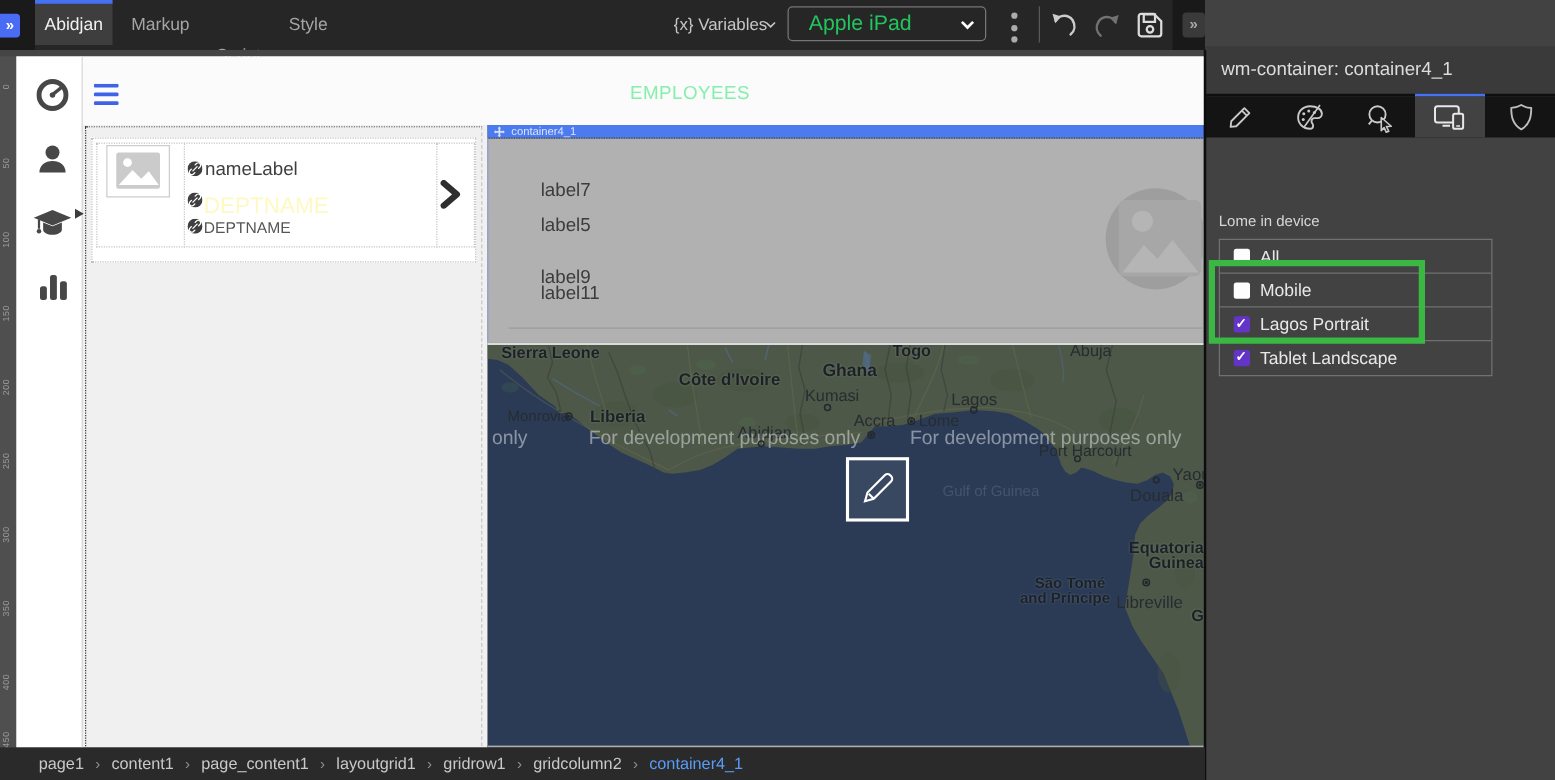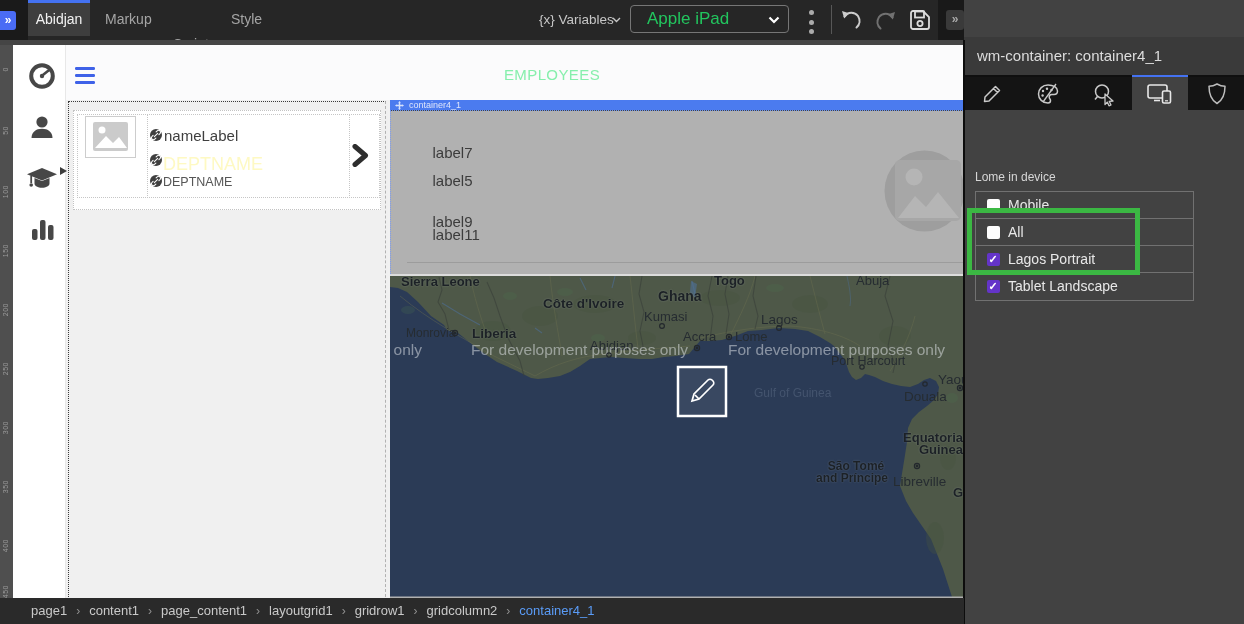--- a/index.html
+++ b/index.html
@@ -133,25 +133,25 @@
     <rect x="16.5" y="7" width="8" height="12" rx="1.5" fill="#424242" stroke="#e8e8e8" stroke-width="1.6"></rect>
     <path d="M19 16.8 H22" stroke="#e8e8e8" stroke-width="1.2"></path>
   </svg>
   <svg class="abs" style="left:242px;top:45px;" width="22" height="24" viewBox="0 0 22 24">
     <path d="M11 2 C8 3.8 5.5 4.3 3 4.3 C3 11 4 17.5 11 21.5 C18 17.5 19 11 19 4.3 C16.5 4.3 14 3.8 11 2 Z" fill="none" stroke="#bdbdbd" stroke-width="1.5" stroke-linejoin="round"></path>
   </svg>
   <div class="abs" id="sid">Lome in device</div>
   <div class="abs" id="dtable">
     <div class="row">
         <span class="cb"></span>
-        <span class="lbl">Mobile</span>
+        <span class="lbl">All</span>
       </div>
     <div class="row">
         <span class="cb"></span>
-        <span class="lbl">All</span>
+        <span class="lbl">Mobile</span>
       </div>
     <div class="row">
         <span class="cb on">✓</span>
         <span class="lbl">Lagos Portrait</span>
       </div>
     <div class="row">
         <span class="cb on">✓</span>
         <span class="lbl">Tablet Landscape</span>
       </div>
   </div>

